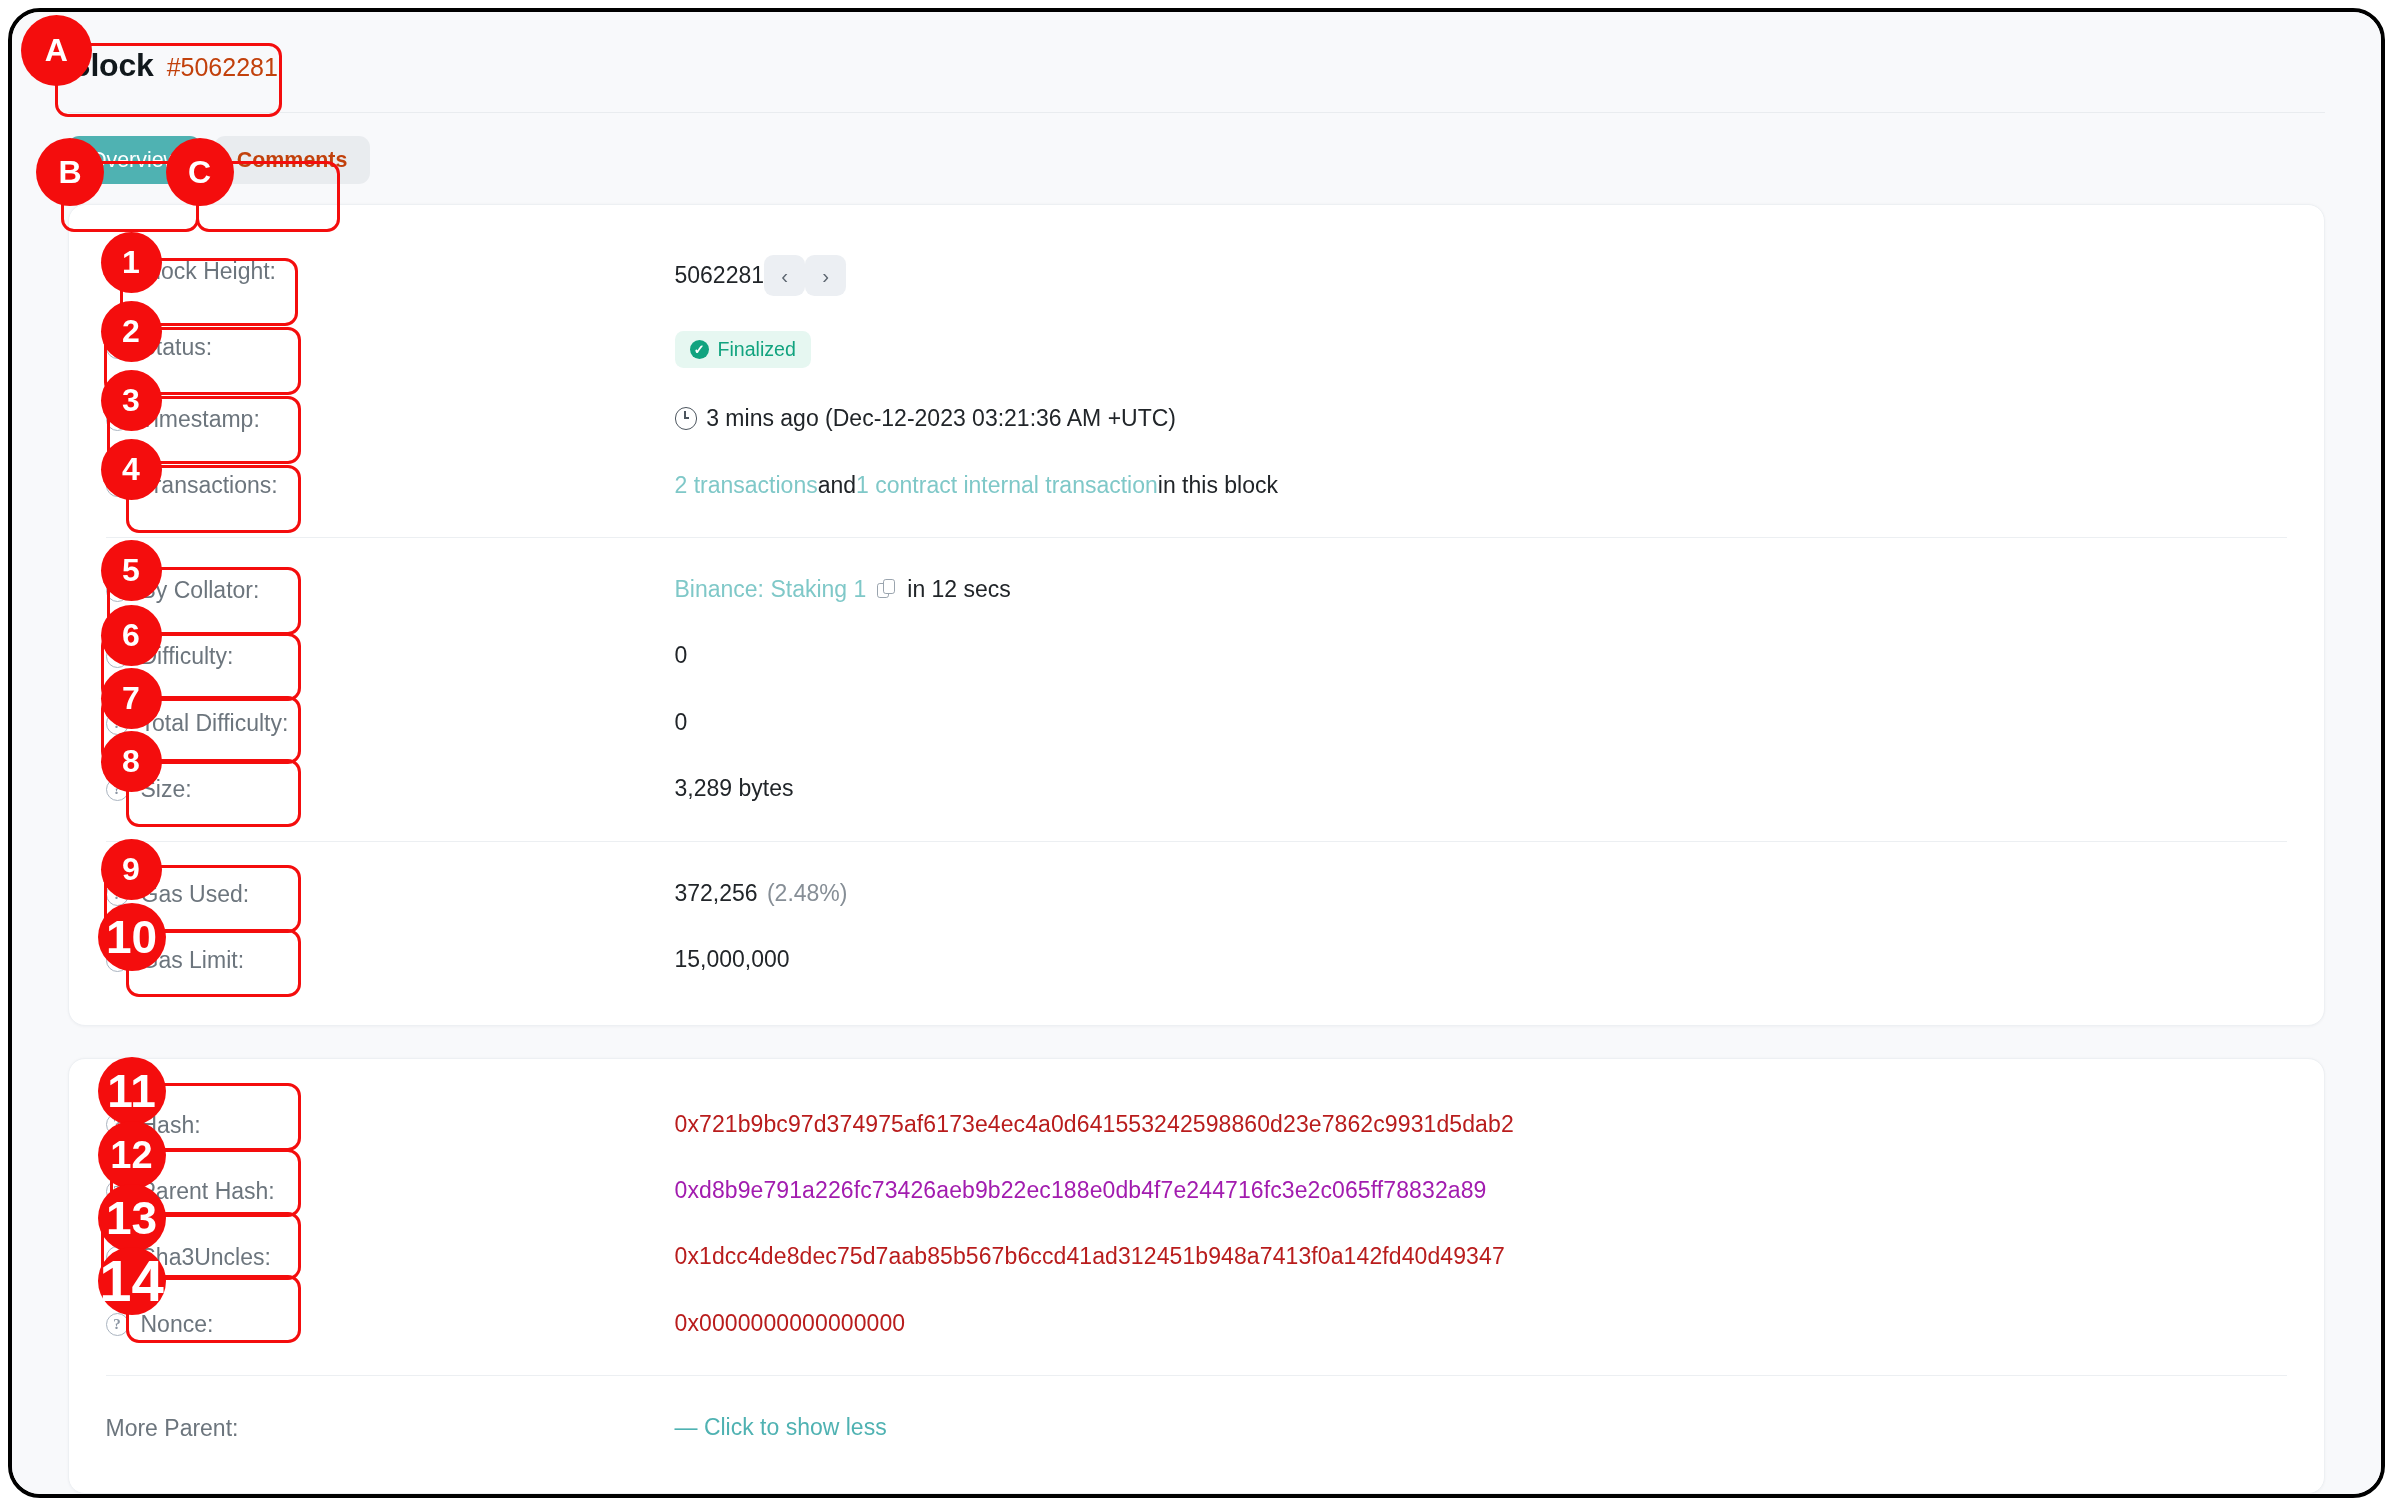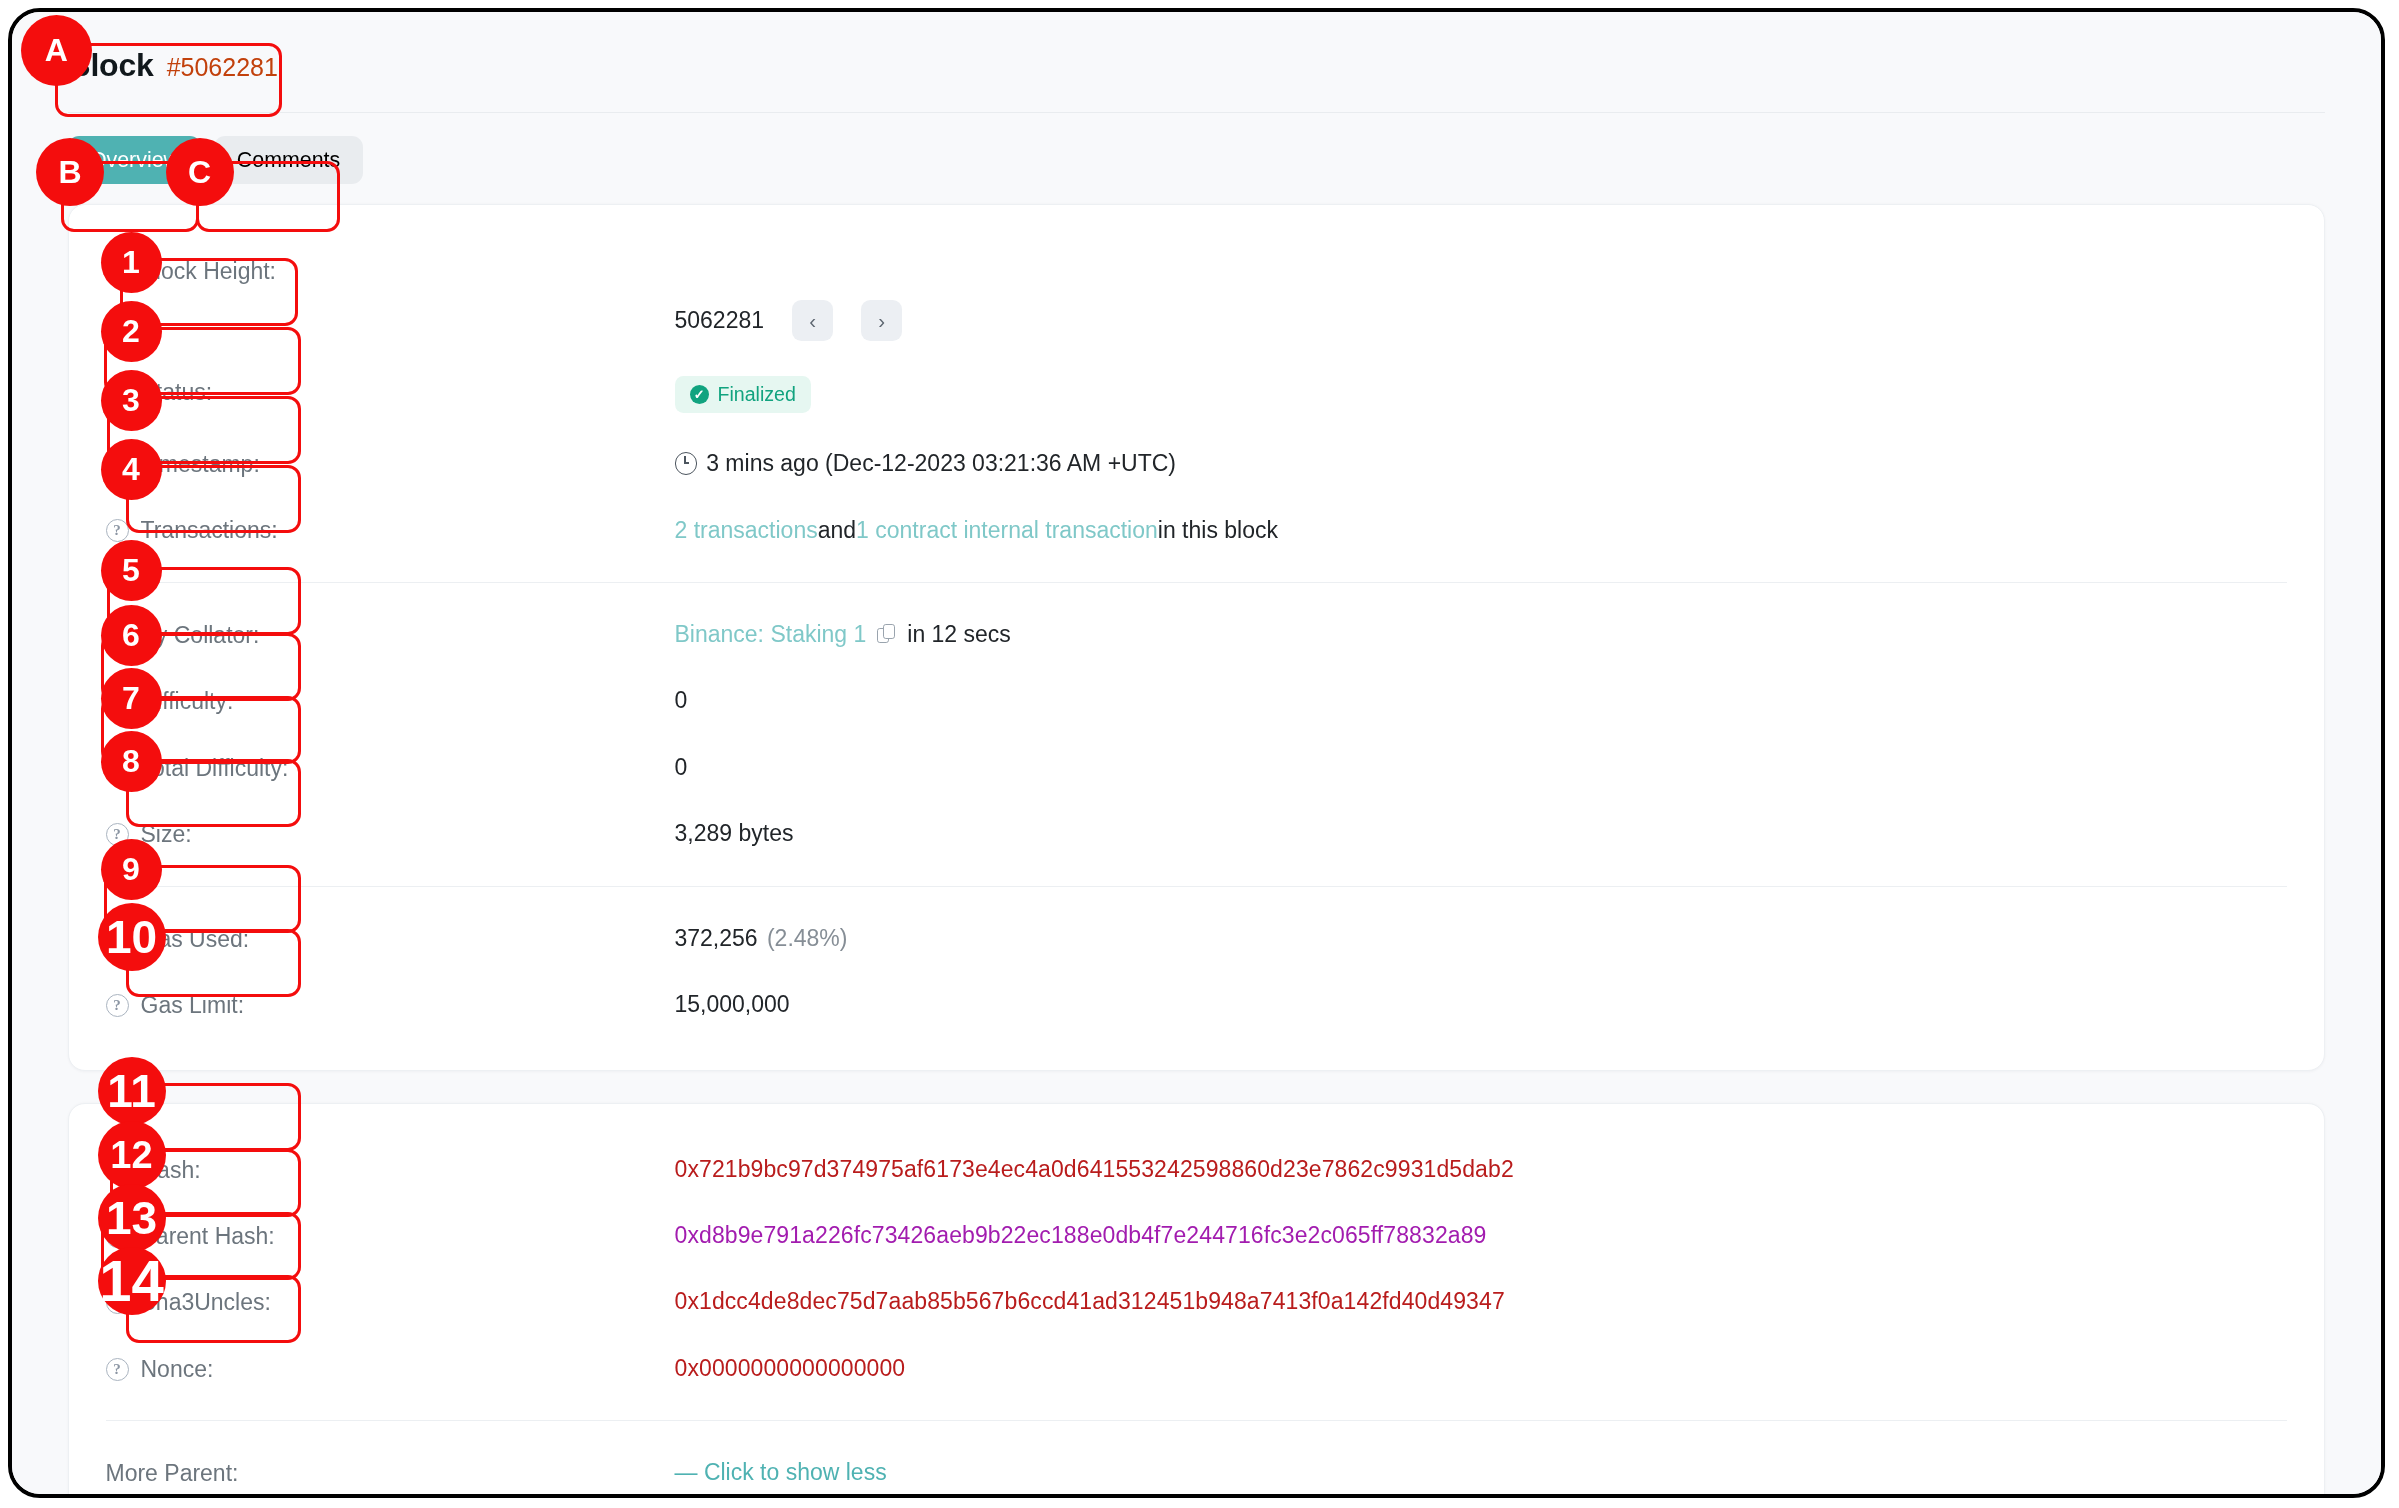--- a/index.html
+++ b/index.html
@@ -63,25 +63,26 @@
   
   .tabbar {
     display: flex;
     gap: 13px;
     padding: 24px 0 20.5px 0;
   }
   .tab {
     font-size: 21.4px;
     padding: 11.2px 22.4px;
     border-radius: 11.2px;
-    color: #000000;
+    color: #c2410c;
     background: #e9ecef;
     cursor: pointer;
     user-select: none;
     white-space: nowrap;
+    font-weight: bold;
   }
   .tab.active {
     background: #4fb2b2;
     color: #ffffff;
     font-weight: 400;
   }
 
   
   .card {
     background: #ffffff;
@@ -135,21 +136,21 @@
     font-family: "Liberation Serif", serif;
   }
 
   .divider {
     height: 0.9px;
     background: #eceff2;
     margin: 18.6px 0 18.6px 0;
   }
 
   
-  .height-val { display: flex; align-items: center; gap: 28px; margin-top: 45px; }
+  .height-val { display: flex; align-items: center; gap: 0; }
   .navbtn {
     width: 41px;
     height: 41px;
     border-radius: 9.3px;
     background: #eceff3;
     color: #5d6670;
     display: flex;
     align-items: center;
     justify-content: center;
     font-size: 20.5px;

